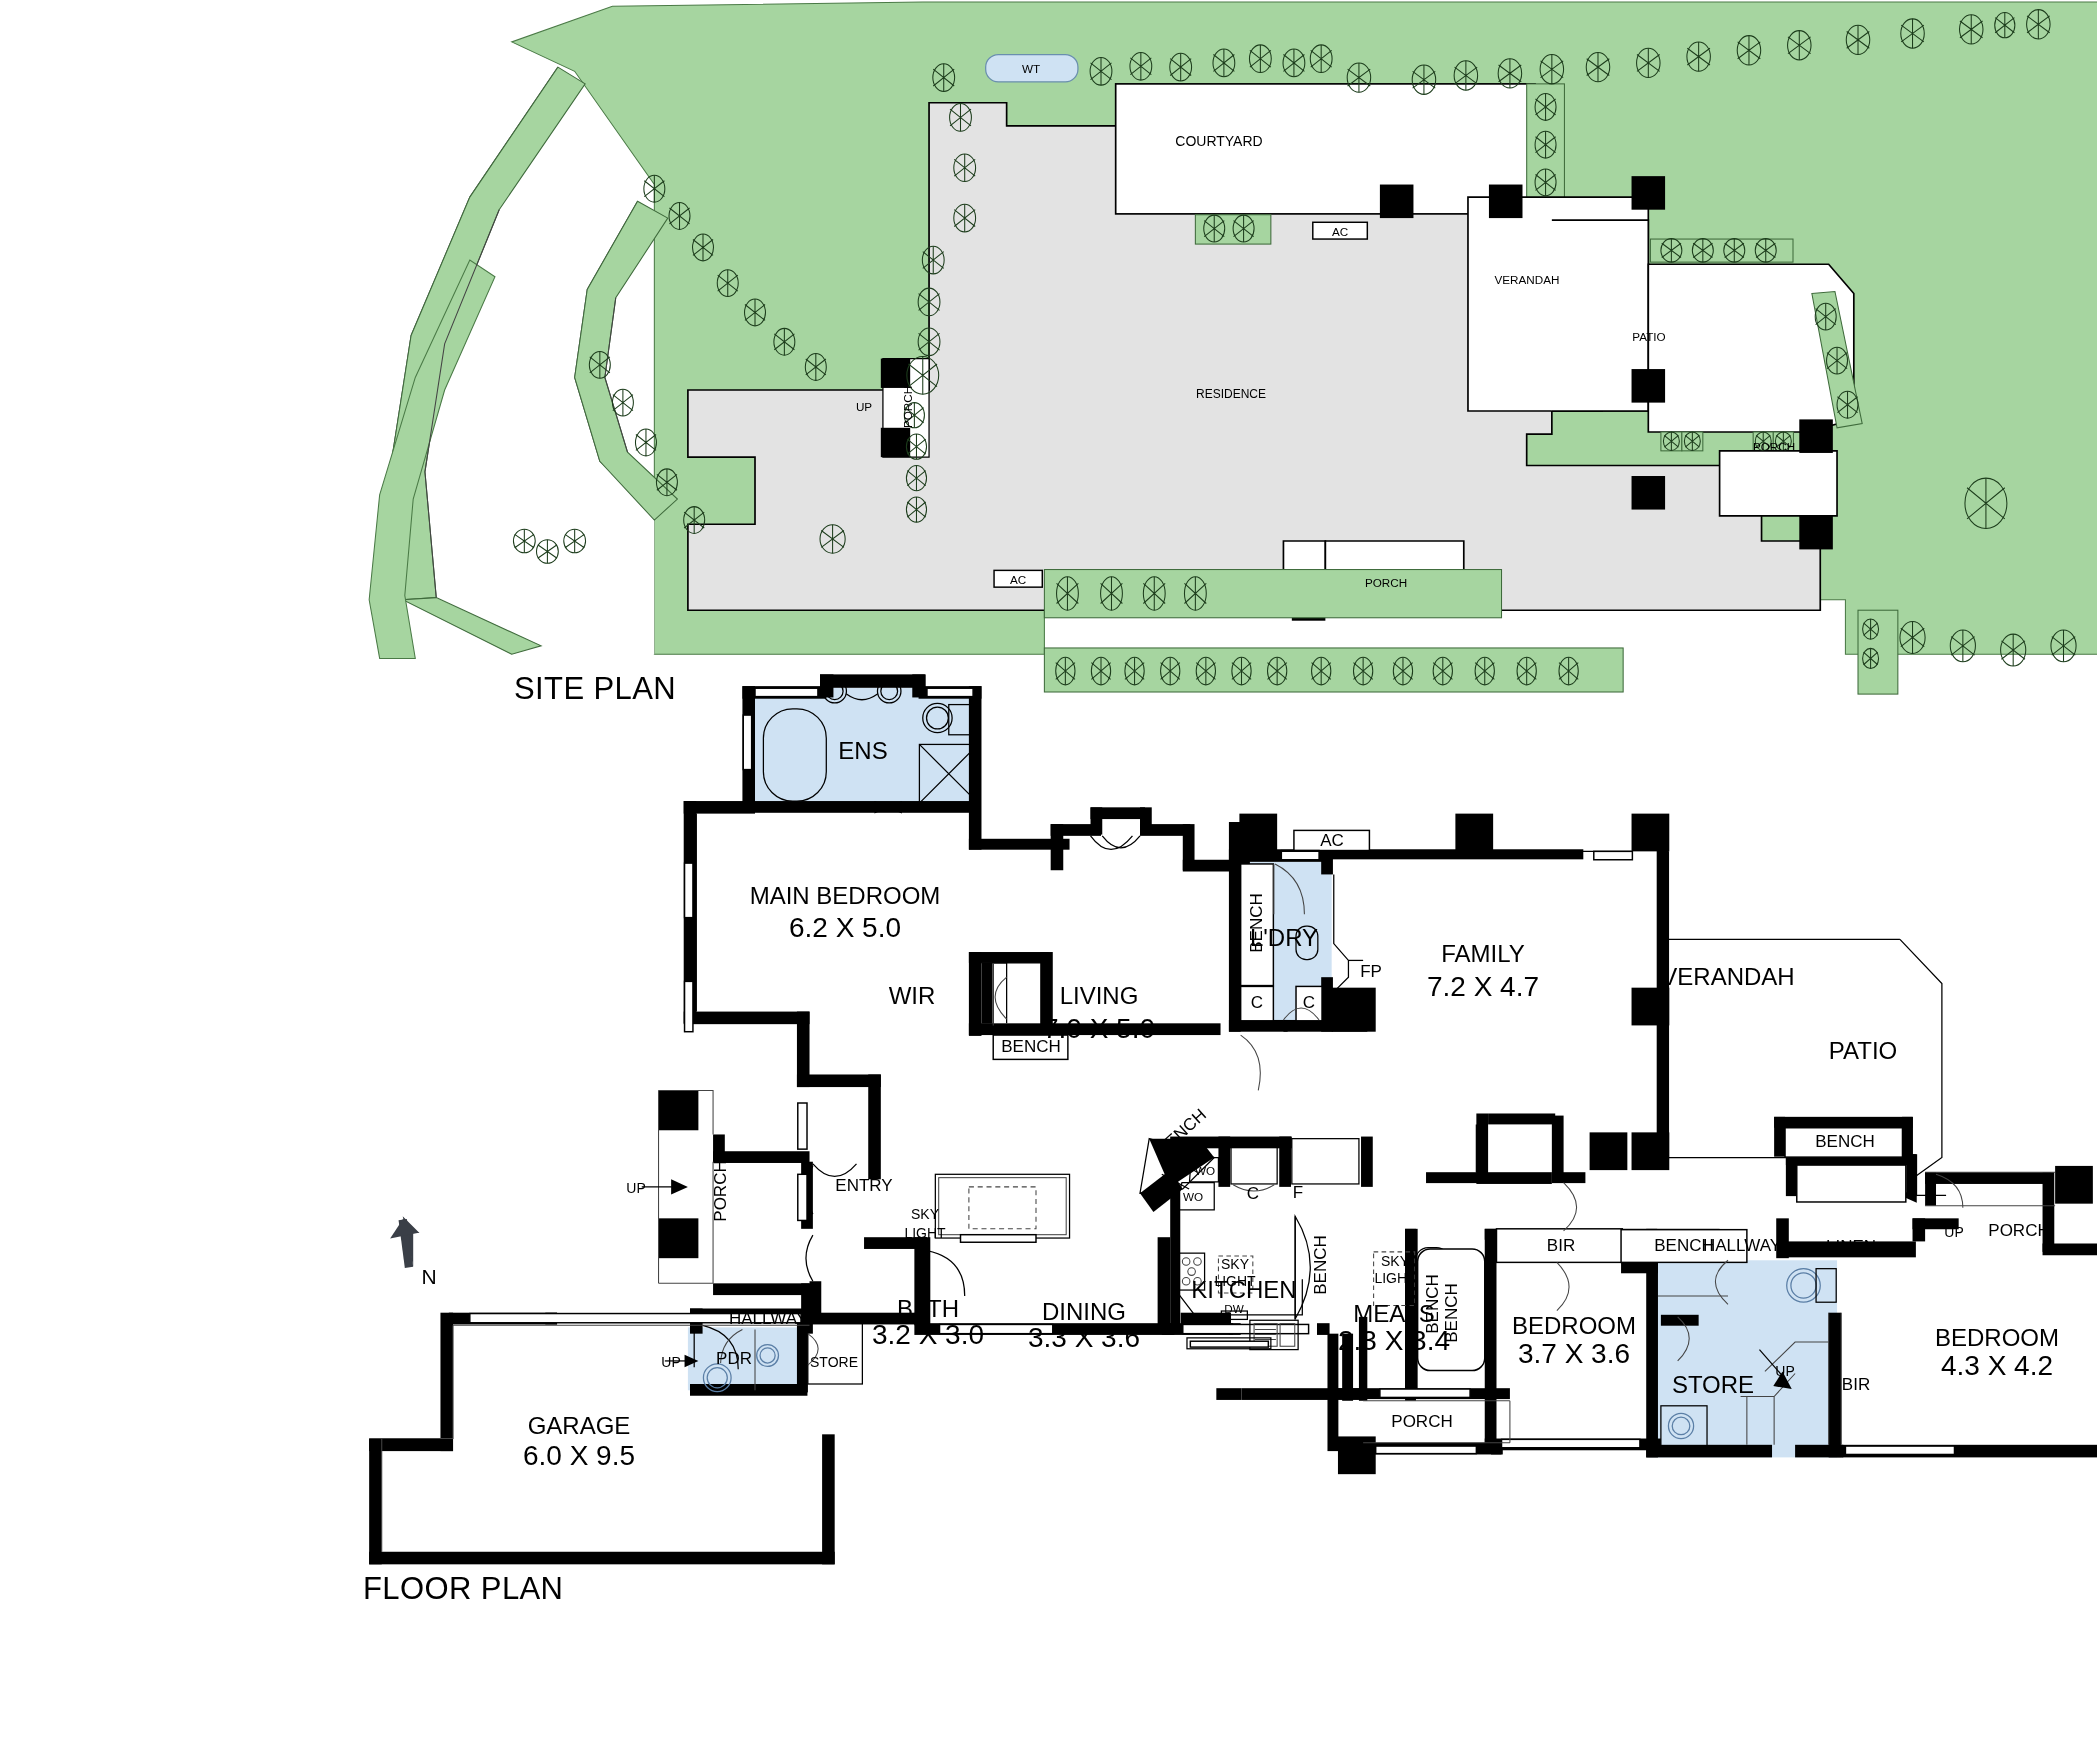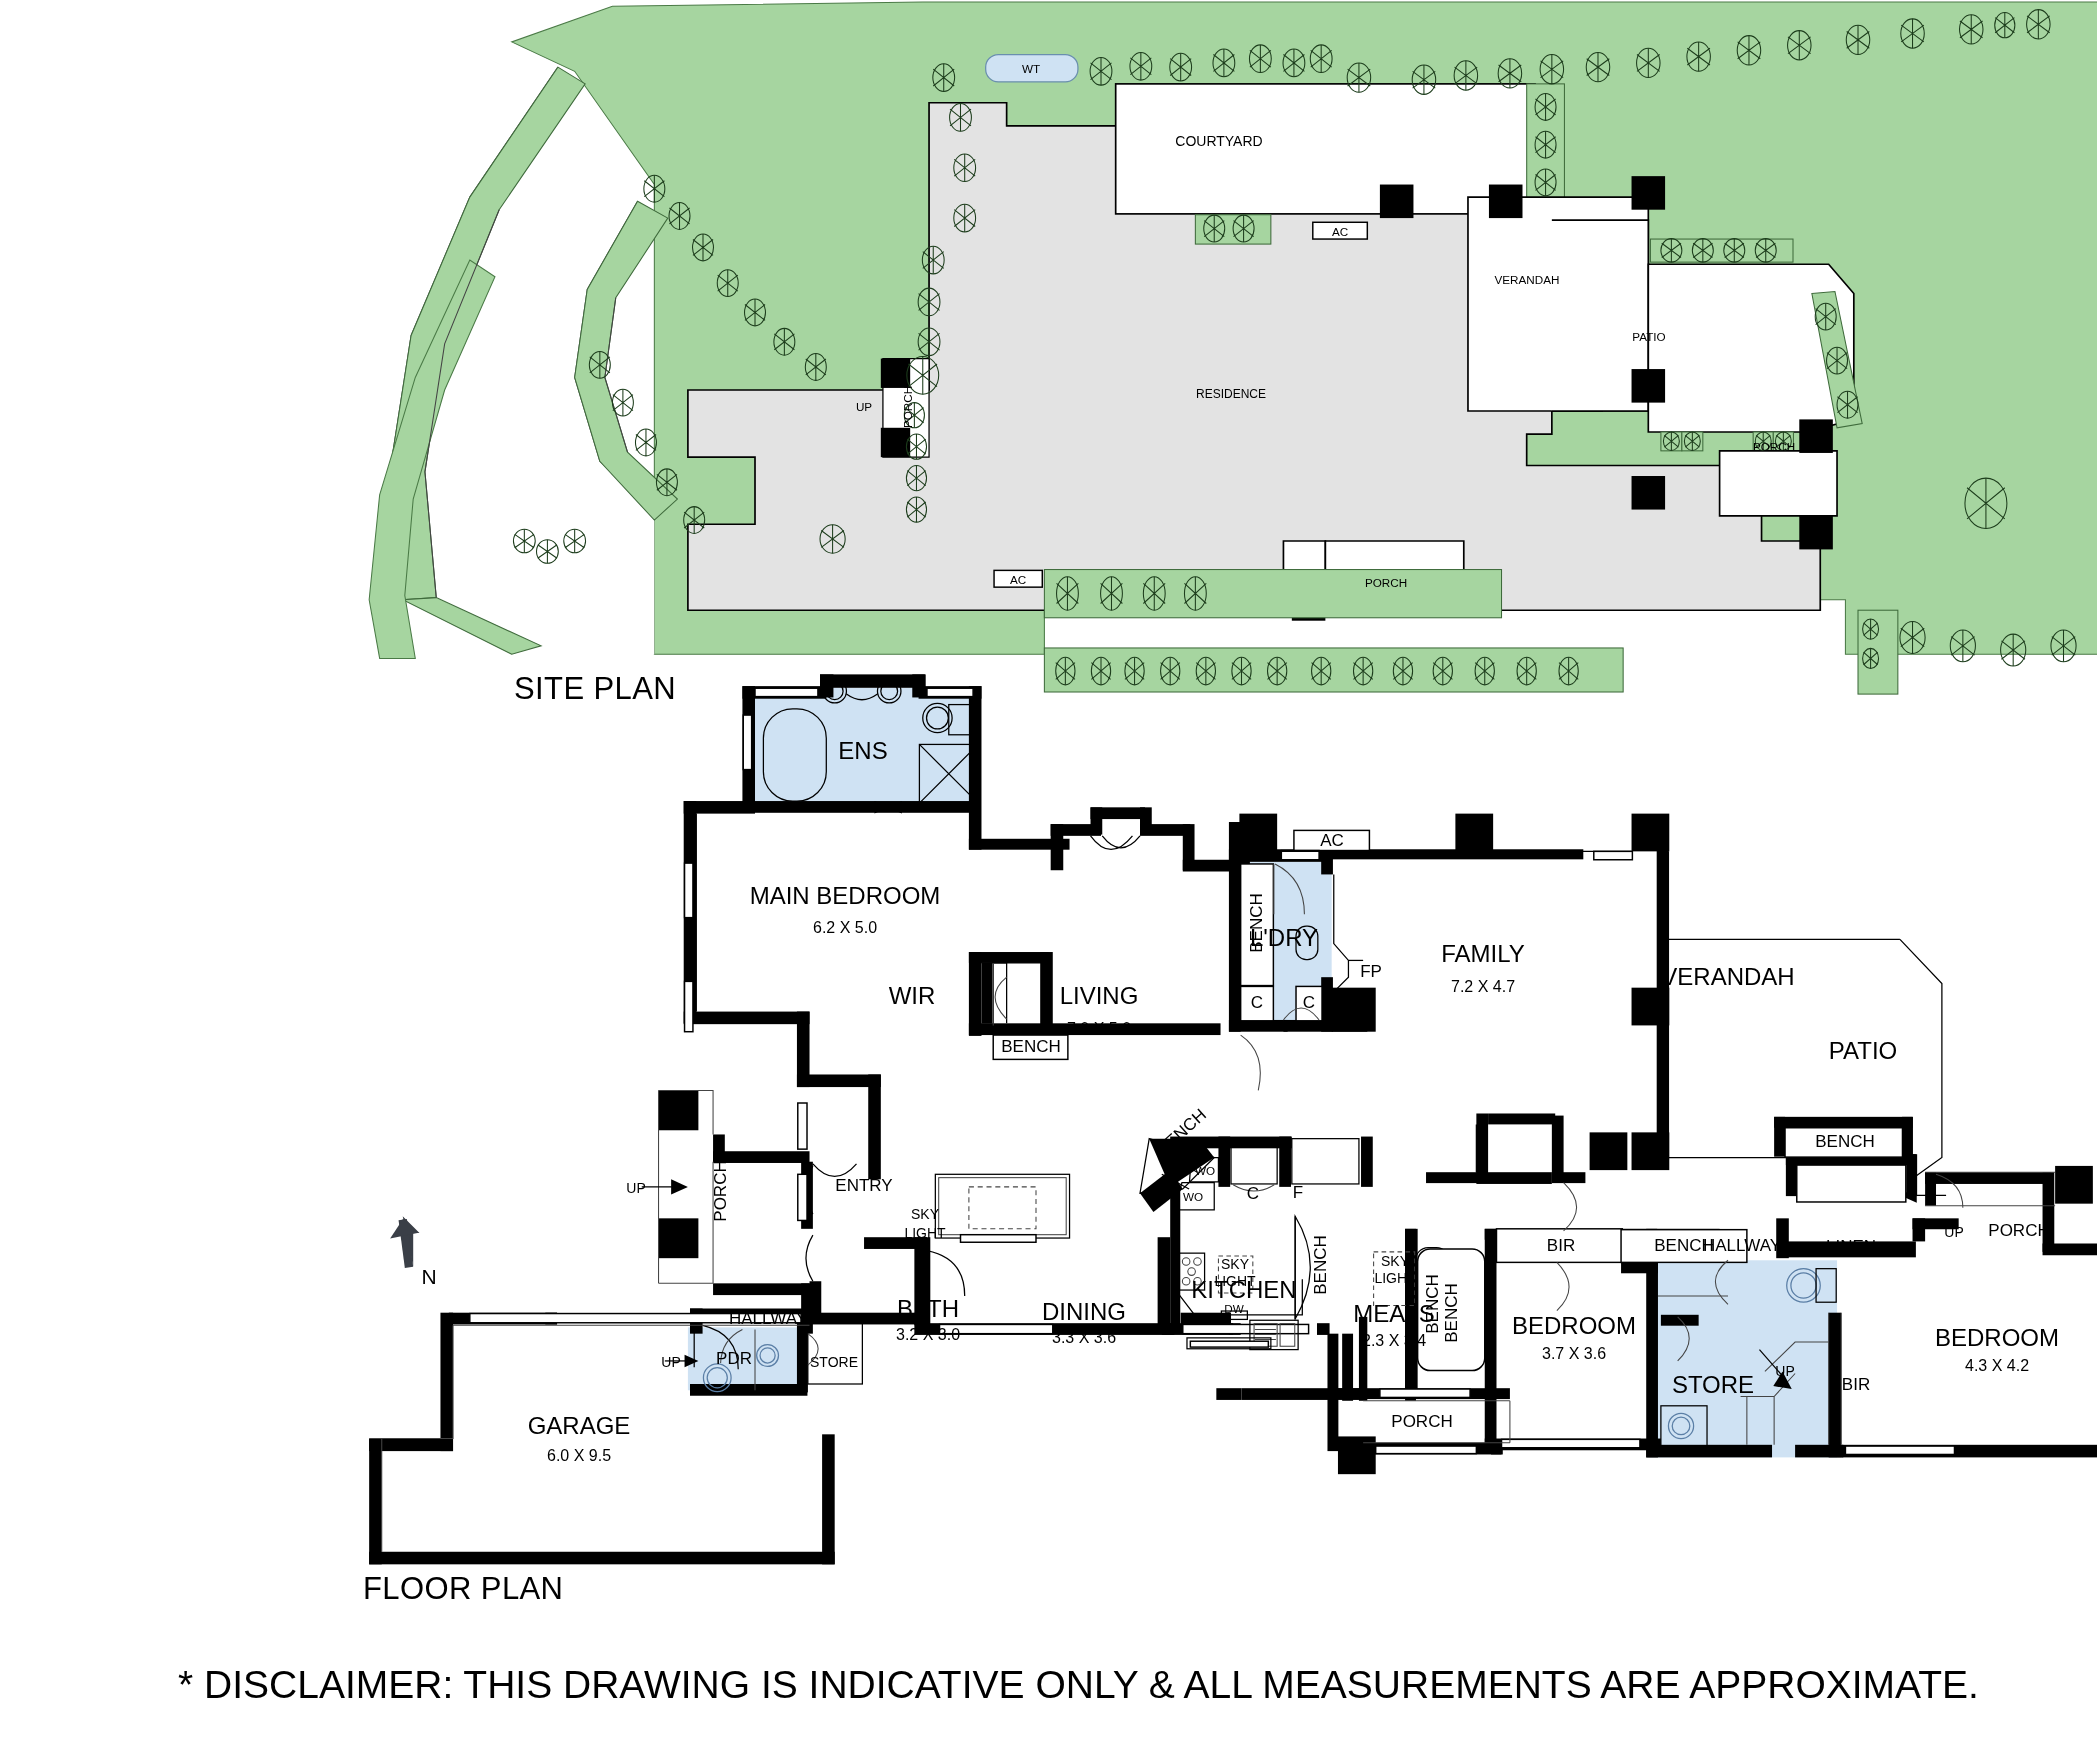--- a/index.html
+++ b/index.html
@@ -11,21 +11,21 @@
     overflow:hidden;
   }
   #page svg{position:absolute;left:0;top:0;width:2483px;height:1756px;}
 
   .lbl{position:absolute;white-space:nowrap;color:#000;font-family:"Liberation Sans",sans-serif;}
   .c{transform:translate(-50%,-50%);}
   .vert{transform:translate(-50%,-50%) rotate(-90deg);}
 
   .t-plan{font-size:31px;letter-spacing:0.4px;}
   .t-room{font-size:24px;}
-  .t-dim{font-size:16px;}
+  .t-dim{font-size:28px;}
   .t-sm{font-size:17px;}
   .t-xs{font-size:14px;}
   .t-tiny{font-size:11.7px;}
   .t-site{font-size:12px;}
   .t-discl{font-size:39px;letter-spacing:0px;}
   .t-n{font-size:21px;}
 
   .wall{fill:#000;}
   .thin{fill:none;stroke:#000;stroke-width:4;}
   .thin2{fill:none;stroke:#000;stroke-width:3;}
@@ -777,16 +777,15 @@
 <div class="lbl t-room c" style="left:1713px;top:1385px;">STORE</div>
 <div class="lbl t-xs c" style="left:1785px;top:1371px;">UP</div>
 <div class="lbl t-sm c" style="left:1856px;top:1385px;">BIR</div>
 
 <div class="lbl t-room c" style="left:1997px;top:1338px;">BEDROOM</div>
 <div class="lbl t-dim c" style="left:1997px;top:1366px;">4.3 X 4.2</div>
 
 <div class="lbl t-sm c" style="left:2019px;top:1231px;">PORCH</div>
 <div class="lbl t-xs c" style="left:1954px;top:1232px;">UP</div>
 
-<div class="lbl t-discl" style="left:178px;top:1663px;">* DISCLAIMER: THIS DRAWING IS INDICATIVE ONLY &amp; ALL MEASUREMENTS ARE APPROXIMATE.</div>
 
 </div>
 
 
 </body></html>

